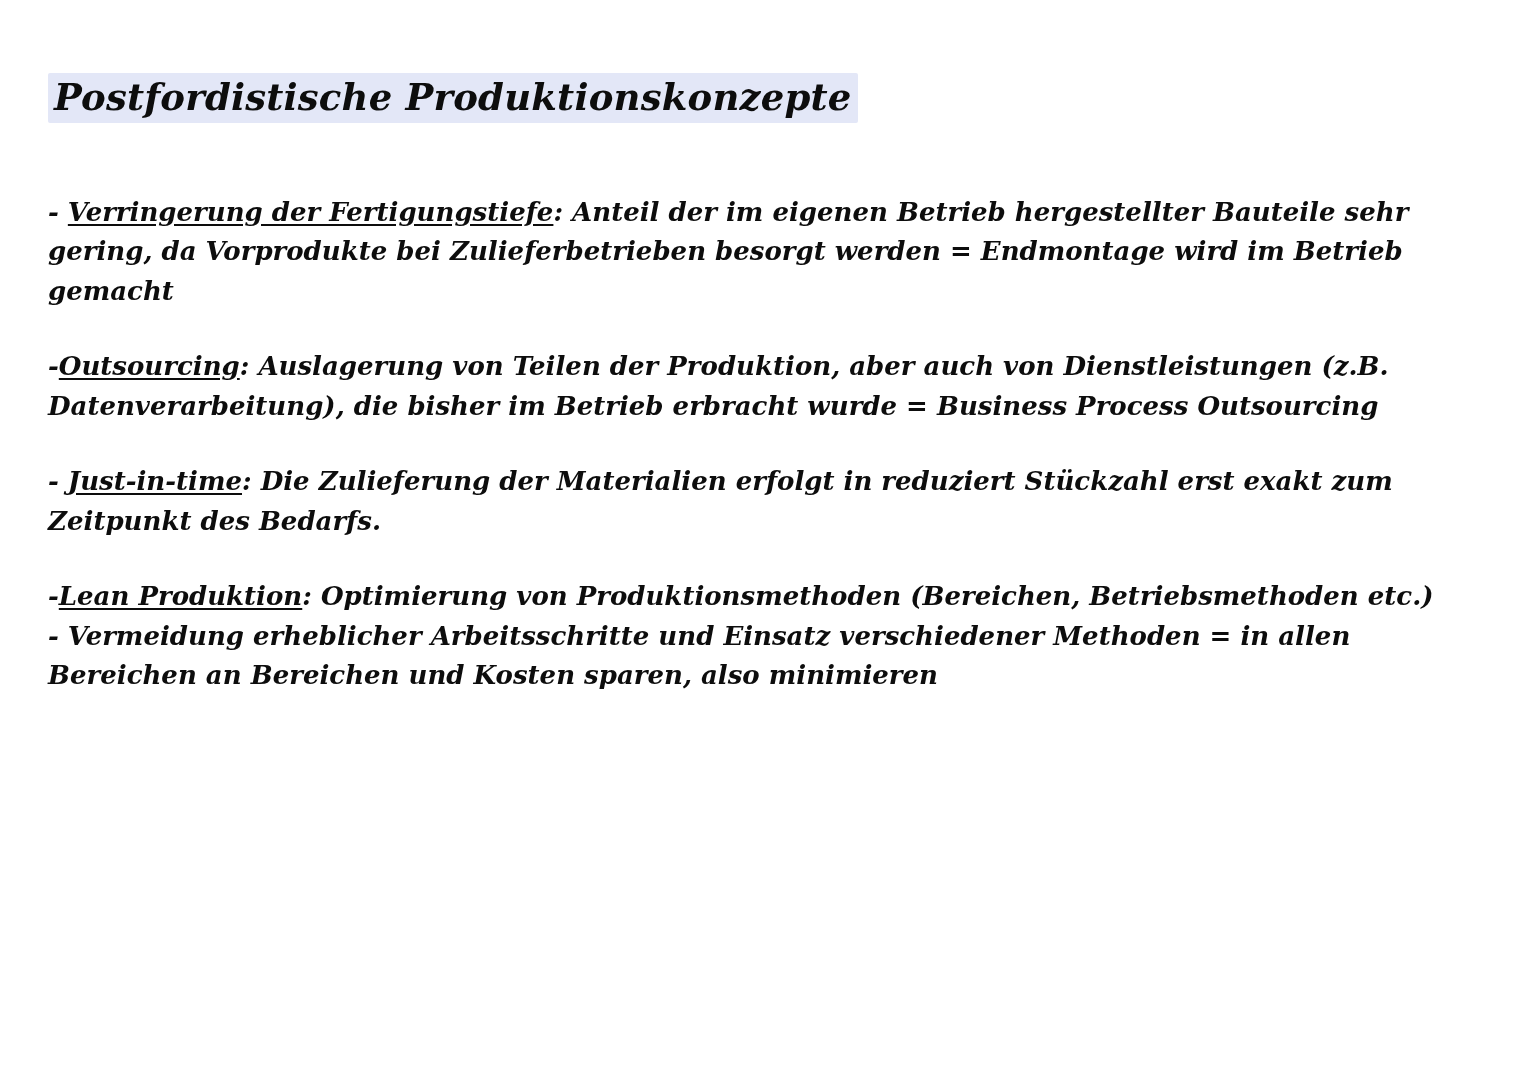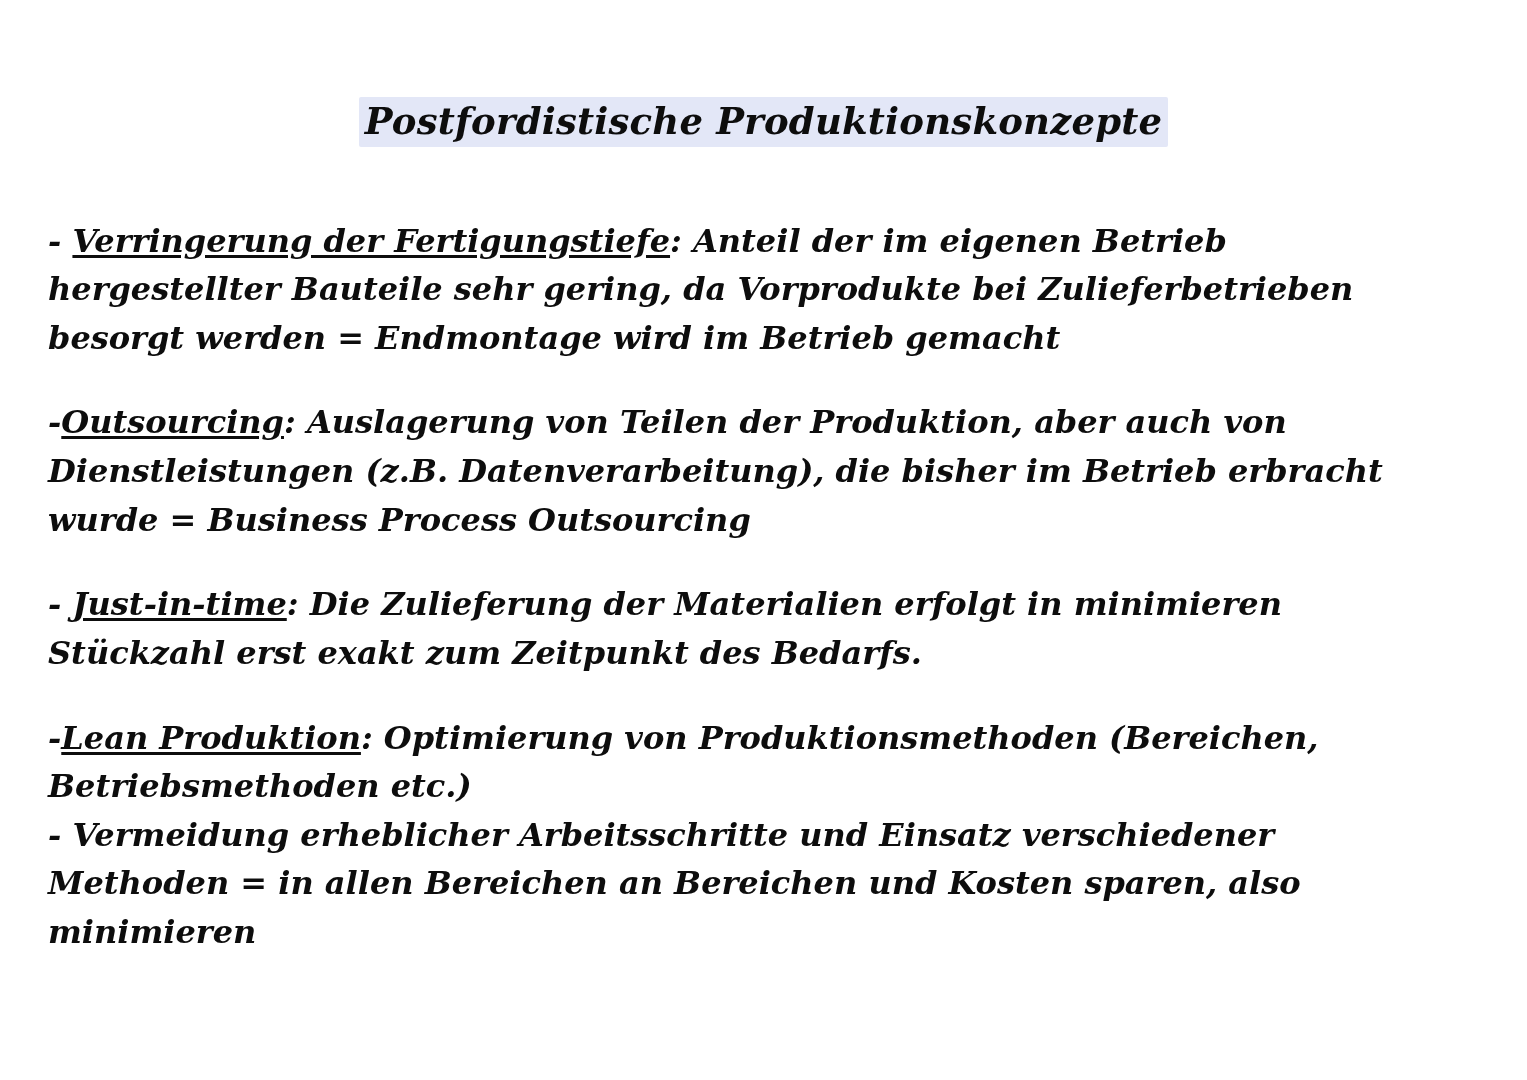--- a/index.html
+++ b/index.html
@@ -16,41 +16,40 @@
     overflow: hidden;
   }
   .page {
     position: relative;
     width: 1527px;
     height: 1080px;
     box-sizing: border-box;
     padding: 0 48px;
   }
   .doc-title {
-    text-align: center;
     font-style: italic;
     font-weight: bold;
     font-size: 37px;
     letter-spacing: 0.2px;
     margin: 0;
-    padding-top: 100px;
+    padding-top: 76px;
     line-height: 1.15;
   }
   .doc-title .hl {
     background: #e3e7f7;
     padding: 2px 6px 4px 6px;
     border-radius: 2px;
   }
   .body-block {
     margin-top: 74px;
   }
   .para {
     font-style: italic;
     font-weight: bold;
-    font-size: 32px;
+    font-size: 26px;
     line-height: 1.52;
     margin: 8px 0 36px 0;
     max-width: 1400px;
   }
   .para:last-child {
     margin-bottom: 0;
   }
   .term {
     text-decoration: underline;
     text-underline-offset: 3px;
@@ -72,21 +71,21 @@
 
     <p class="para">
       <span>- </span><span class="term">Verringerung der Fertigungstiefe</span><span>: </span><span>Anteil der im eigenen Betrieb hergestellter Bauteile sehr gering, da Vorprodukte bei Zulieferbetrieben besorgt werden = Endmontage wird im Betrieb gemacht</span>
     </p>
 
     <p class="para">
       <span>-</span><span class="term">Outsourcing</span><span>: </span><span>Auslagerung von Teilen der Produktion, aber auch von Dienstleistungen (z.B. Datenverarbeitung), die bisher im Betrieb erbracht wurde = Business Process Outsourcing</span>
     </p>
 
     <p class="para">
-      <span>- </span><span class="term">Just-in-time</span><span>: </span><span>Die Zulieferung der Materialien erfolgt in minimieren Stückzahl erst exakt zum Zeitpunkt des Bedarfs.</span>
+      <span>- </span><span class="term">Just-in-time</span><span>: </span><span>Die Zulieferung der Materialien erfolgt in reduziert Stückzahl erst exakt zum Zeitpunkt des Bedarfs.</span>
     </p>
 
 
     <p class="para">
       <span>-</span><span class="term">Lean Produktion</span><span>: </span><span>Optimierung von Produktionsmethoden (Bereichen, Betriebsmethoden etc.)</span>
       <span class="line">- Vermeidung erheblicher Arbeitsschritte und Einsatz verschiedener Methoden = in allen Bereichen an Bereichen und Kosten sparen, also minimieren</span>
     </p>
 
   </div>
 </div>

